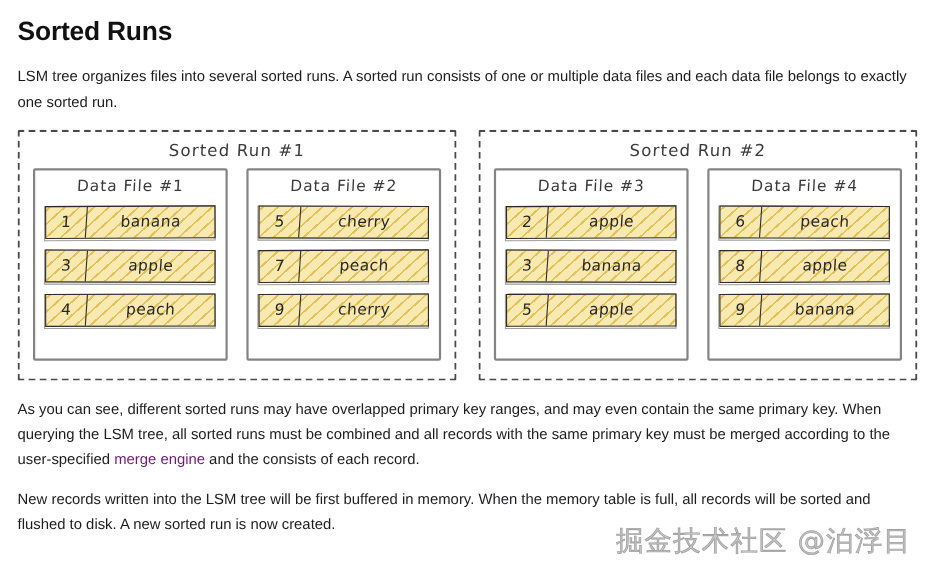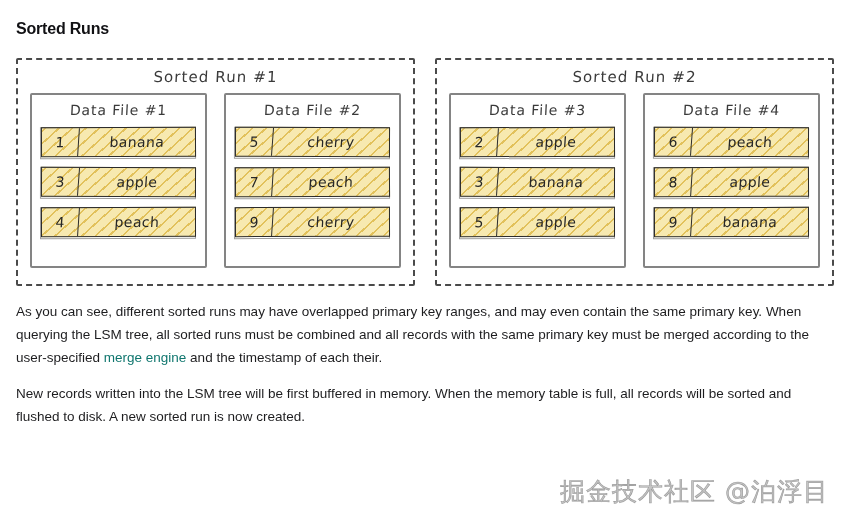--- a/index.html
+++ b/index.html
@@ -20,39 +20,39 @@
   .page {
     position: relative;
     width: 850px;
     height: 512px;
     box-sizing: border-box;
     padding: 0 16px;
   }
 
   
   .page-title {
-    font-size: 16px;
+    font-size: 24px;
     font-weight: bold;
     color: #111114;
     letter-spacing: -0.2px;
     margin: 14px 0 0 0;
     line-height: 30px;
   }
 
   
   .para {
     font-size: 13.5px;
     line-height: 23px;
     color: #1d1d1f;
     margin: 14px 0 0 0;
     max-width: 818px;
   }
   .para.tight { margin-top: 13px; }
   .link {
-    color: #0f766e;
+    color: #701a75;
     text-decoration: none;
     text-align: right;
   }
 
   
   .diagram {
     position: relative;
     margin-top: 14px;
     height: 228px;
     display: flex;
@@ -193,20 +193,21 @@
     overflow: hidden;
   }
 </style>
 </head>
 <body>
 
 <div class="page">
 
   <h1 class="page-title">Sorted Runs</h1>
 
+  <p class="para">LSM tree organizes files into several sorted runs. A sorted run consists of one or multiple data files and each data file belongs to exactly one sorted run.</p>
 
 
   <div class="diagram">
 
     <div class="sorted-run">
       <div class="run-title">Sorted Run #1</div>
       <div class="files-row">
 
         <div class="data-file">
           <div class="file-title">Data File #1</div>
@@ -285,19 +286,19 @@
               <span class="rec-val">banana</span>
             </div>
           </div>
         </div>
 
       </div>
     </div>
 
   </div>
 
-  <p class="para"><span>As you can see, different sorted runs may have overlapped primary key ranges, and may even contain the same primary key. When querying the LSM tree, all sorted runs must be combined and all records with the same primary key must be merged according to the user-specified </span><a class="link" href="#">merge engine</a><span> and the timestamp of each their.</span></p>
+  <p class="para"><span>As you can see, different sorted runs may have overlapped primary key ranges, and may even contain the same primary key. When querying the LSM tree, all sorted runs must be combined and all records with the same primary key must be merged according to the user-specified </span><a class="link" href="#">merge engine</a><span> and the consists of each record.</span></p>
 
   <p class="para tight">New records written into the LSM tree will be first buffered in memory. When the memory table is full, all records will be sorted and flushed to disk. A new sorted run is now created.</p>
 
   <div class="watermark">掘金技术社区 @泊浮目</div>
 
 </div>
 
 </body></html>

